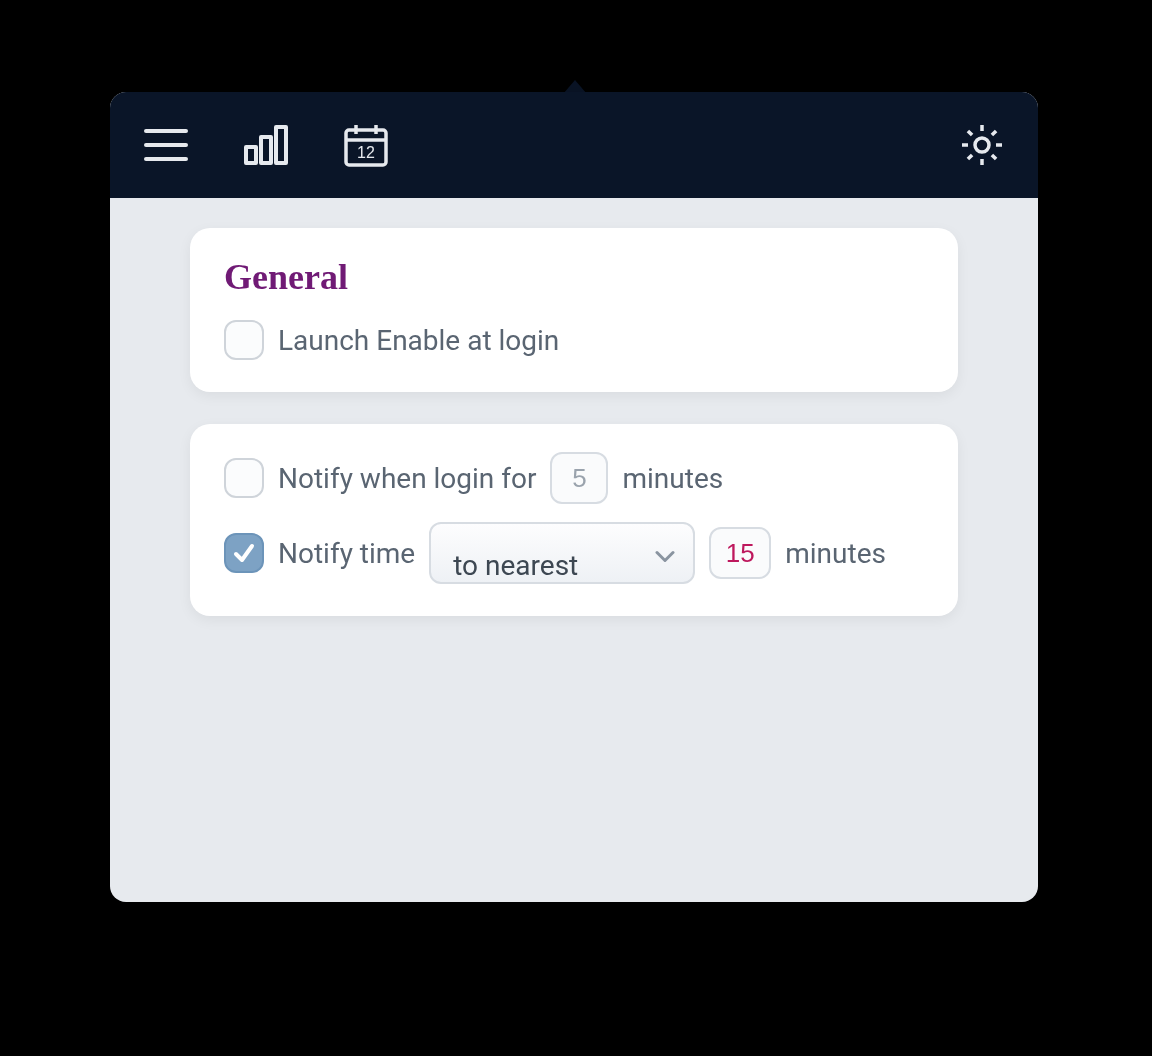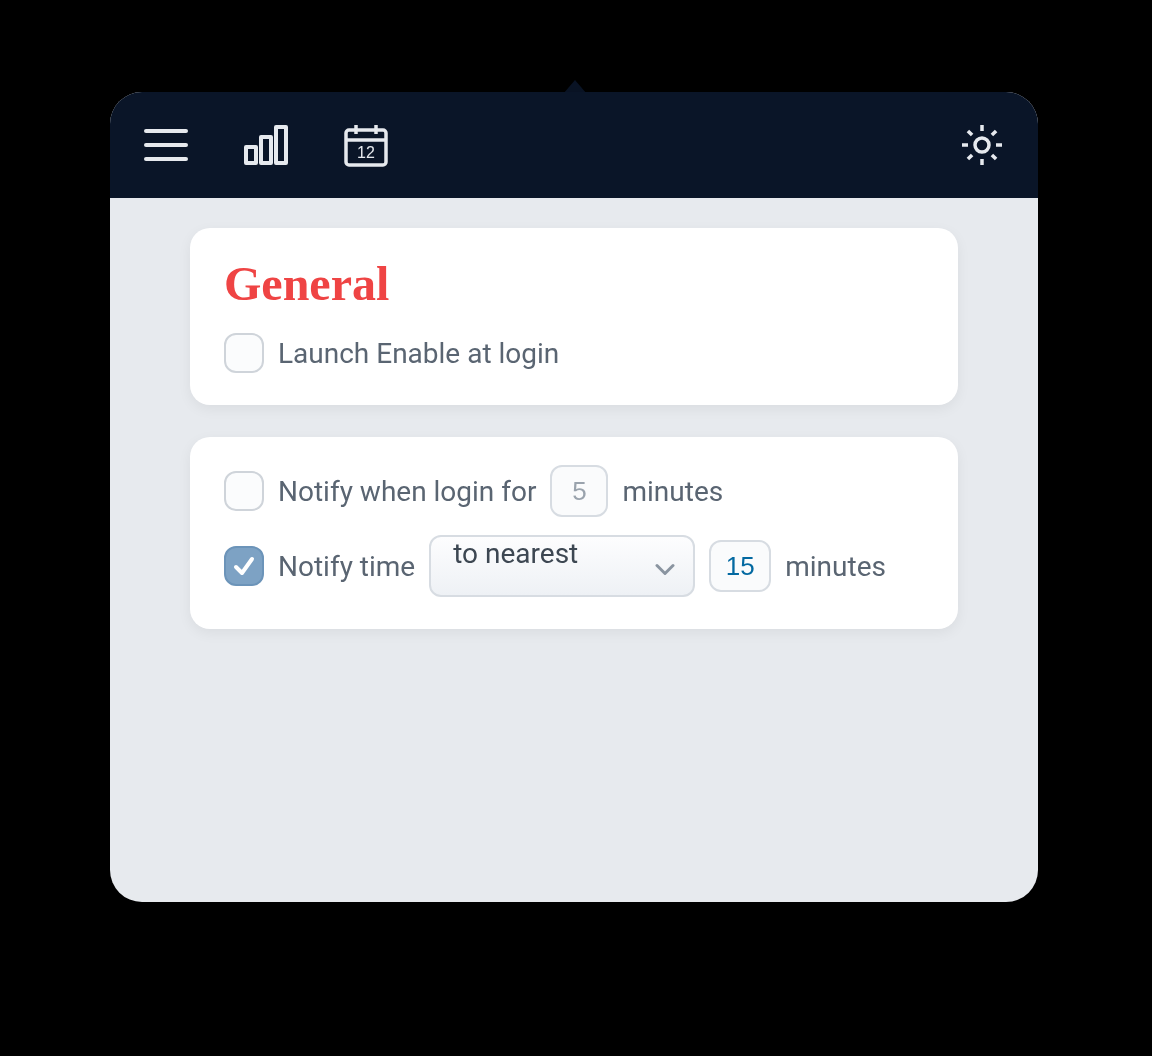--- a/index.html
+++ b/index.html
@@ -4,21 +4,21 @@
 <style>
   * { box-sizing: border-box; margin: 0; padding: 0; }
   html, body { width: 1152px; height: 1056px; background: #000; font-family: -apple-system, BlinkMacSystemFont, "Segoe UI", Roboto, sans-serif; }
   .stage { position: relative; width: 1152px; height: 1056px; }
   .panel {
     position: absolute;
     left: 110px;
     top: 92px;
     width: 928px;
     height: 810px;
-    border-radius: 32px;
+    border-radius: 16px;
     overflow: hidden;
     background: #e7eaee;
     box-shadow: 0 20px 60px rgba(0,0,0,0.4);
   }
   .caret {
     position: absolute;
     left: 563px; top: 80px;
     width: 24px; height: 14px;
     background: #0a1528;
     clip-path: polygon(50% 0, 100% 100%, 0 100%);
@@ -47,22 +47,22 @@
   .card {
     background: #fff;
     border-radius: 20px;
     padding: 28px 34px 32px 34px;
     margin-bottom: 32px;
     box-shadow: 0 4px 14px rgba(0,0,0,0.06);
   }
   .card h2 {
     font-family: Georgia, "Times New Roman", serif;
     font-weight: 700;
-    font-size: 48px;
-    color: #ef4444;
+    font-size: 36px;
+    color: #701a75;
     margin-bottom: 22px;
   }
   .row {
     display: flex;
     align-items: center;
     gap: 14px;
     margin-bottom: 18px;
     font-size: 28px;
     color: #5a6572;
   }
@@ -85,29 +85,29 @@
   .num-input {
     width: 58px; height: 52px;
     border: 2px solid #d7dce2;
     border-radius: 12px;
     background: #fafbfc;
     font-size: 26px;
     color: #9aa3ad;
     text-align: center;
     outline: none;
   }
-  .num-input.filled { color: #0369a1; }
+  .num-input.filled { color: #be185d; }
   .select {
     height: 62px;
     border: 2px solid #d7dce2;
     border-radius: 12px;
     background: linear-gradient(#fdfdfe, #eef1f5);
     padding: 0 56px 0 22px;
     display: inline-flex;
-    align-items: flex-start;
+    align-items: flex-end;
     font-size: 28px;
     color: #3d4752;
     position: relative;
     min-width: 266px;
   }
   .select .chev {
     position: absolute;
     right: 18px; top: 50%;
     transform: translateY(-50%);
     color: #8a94a0;

